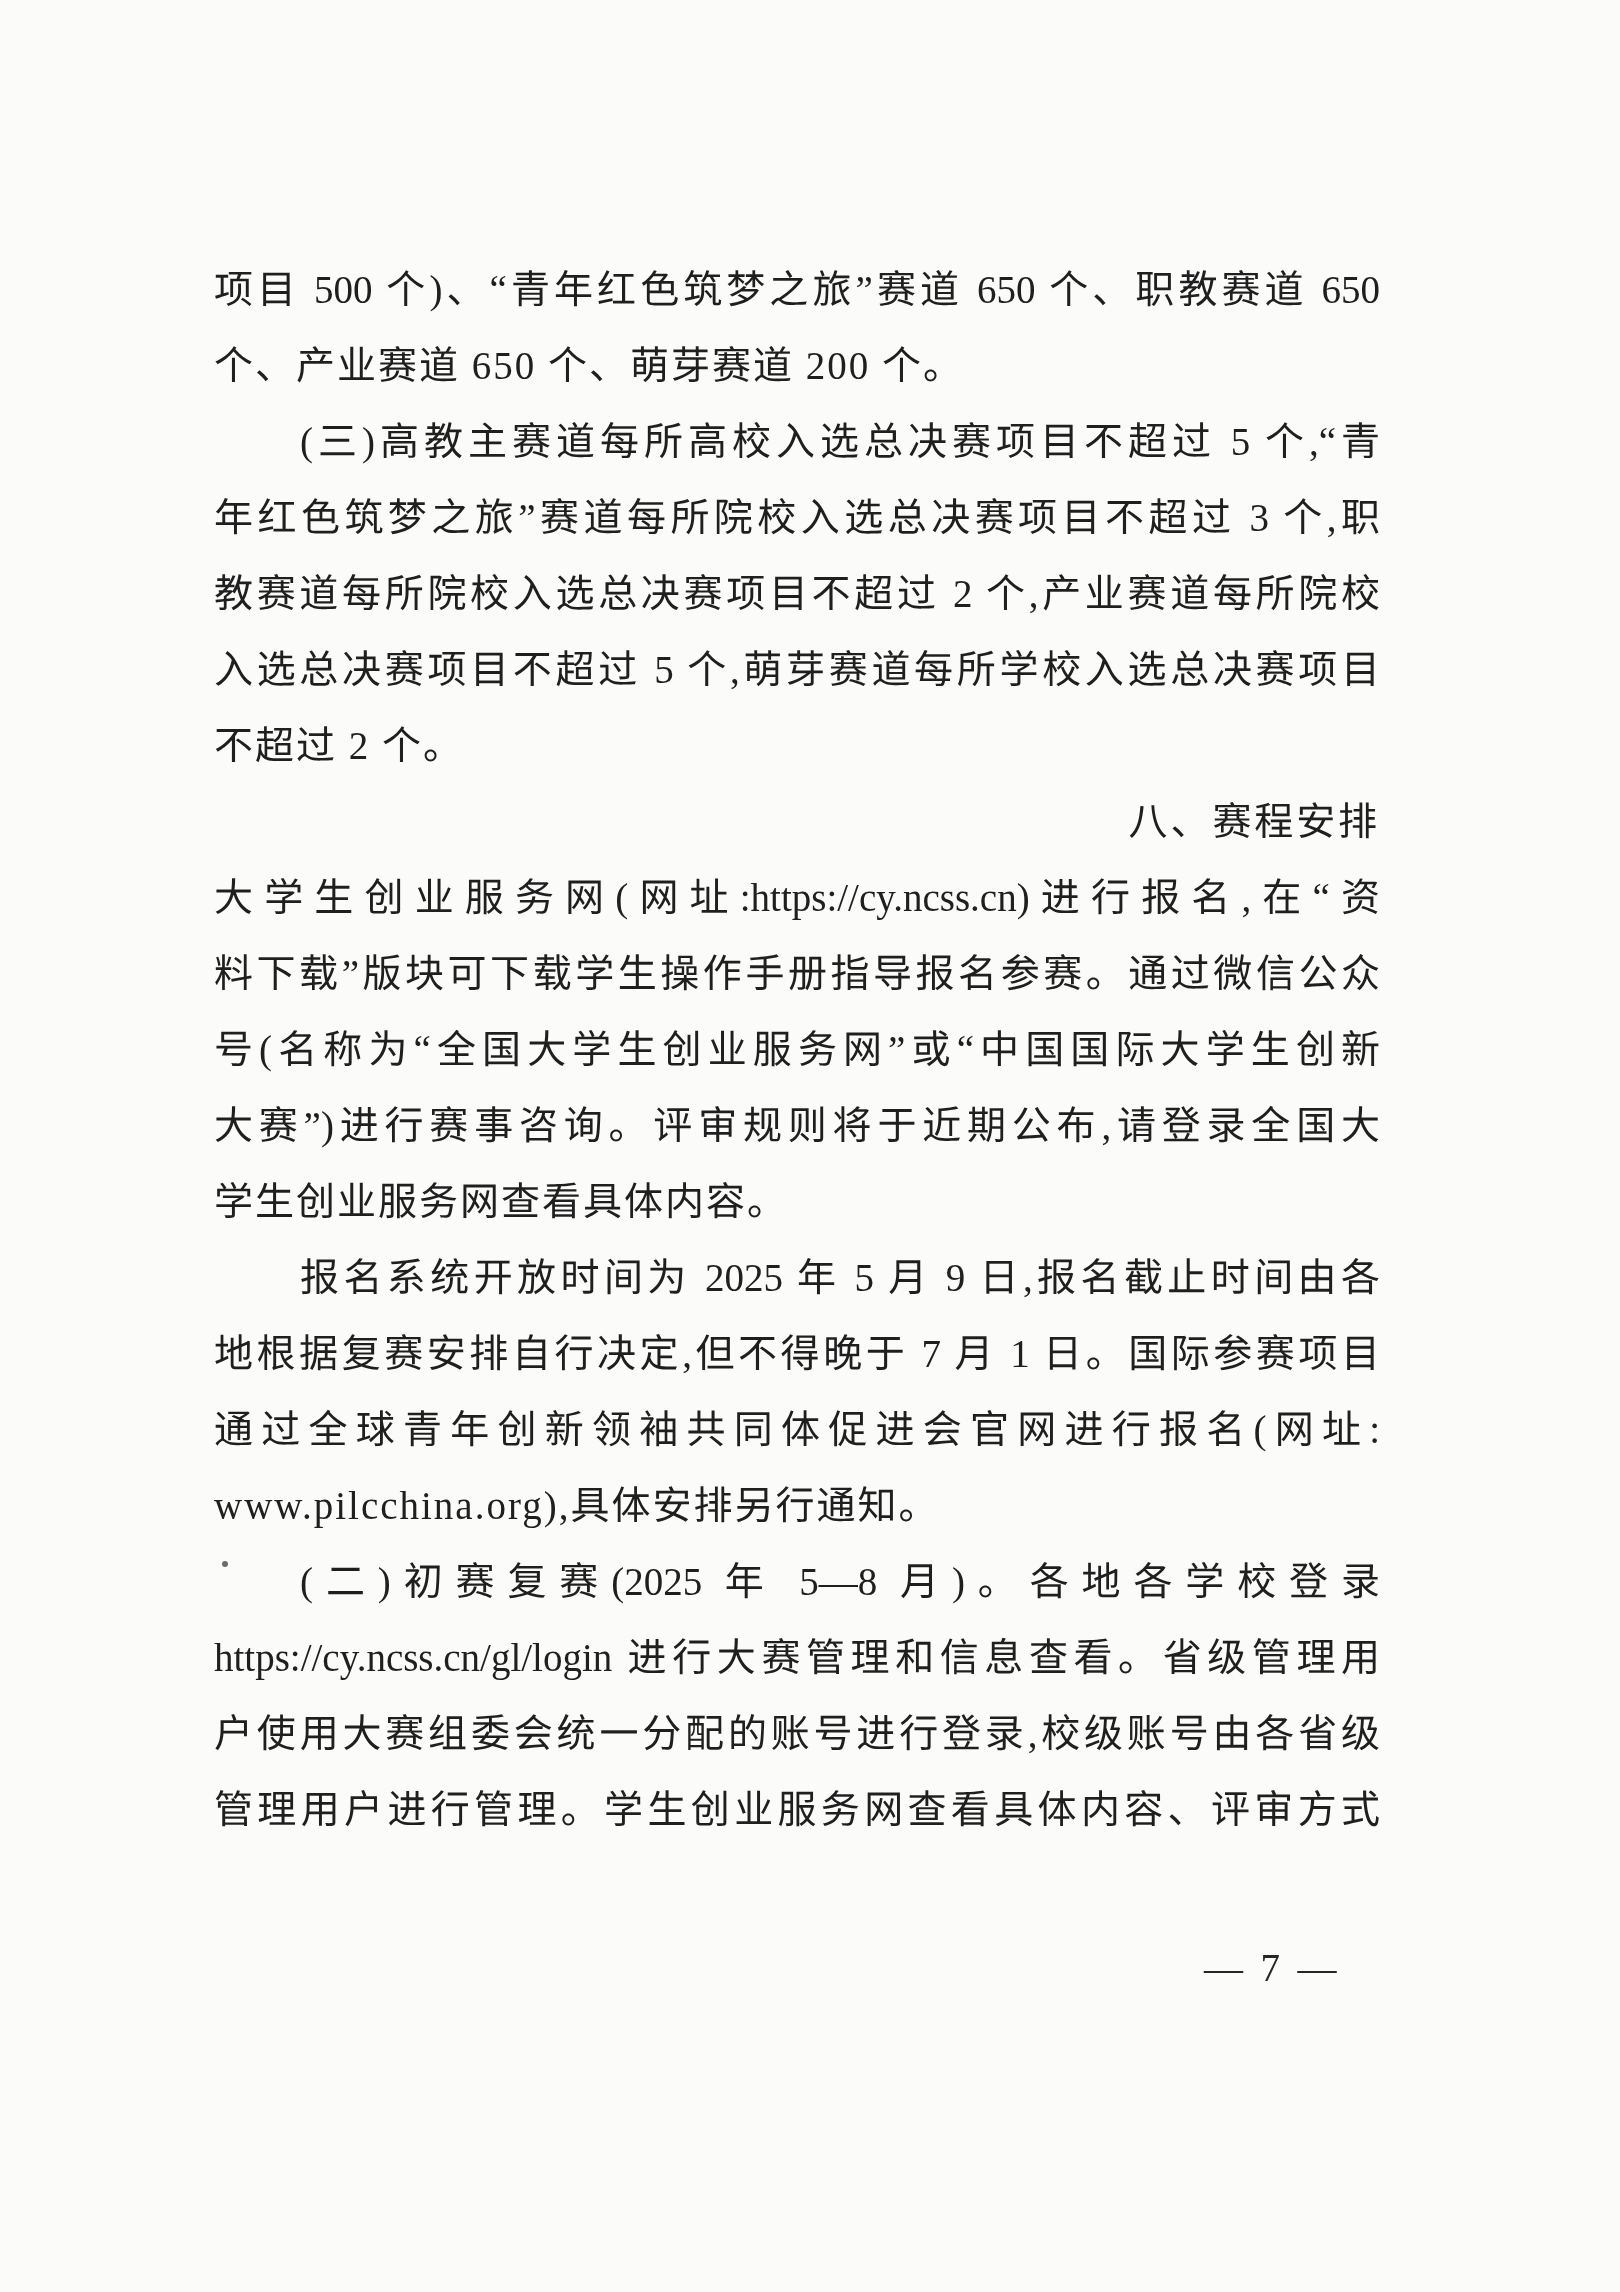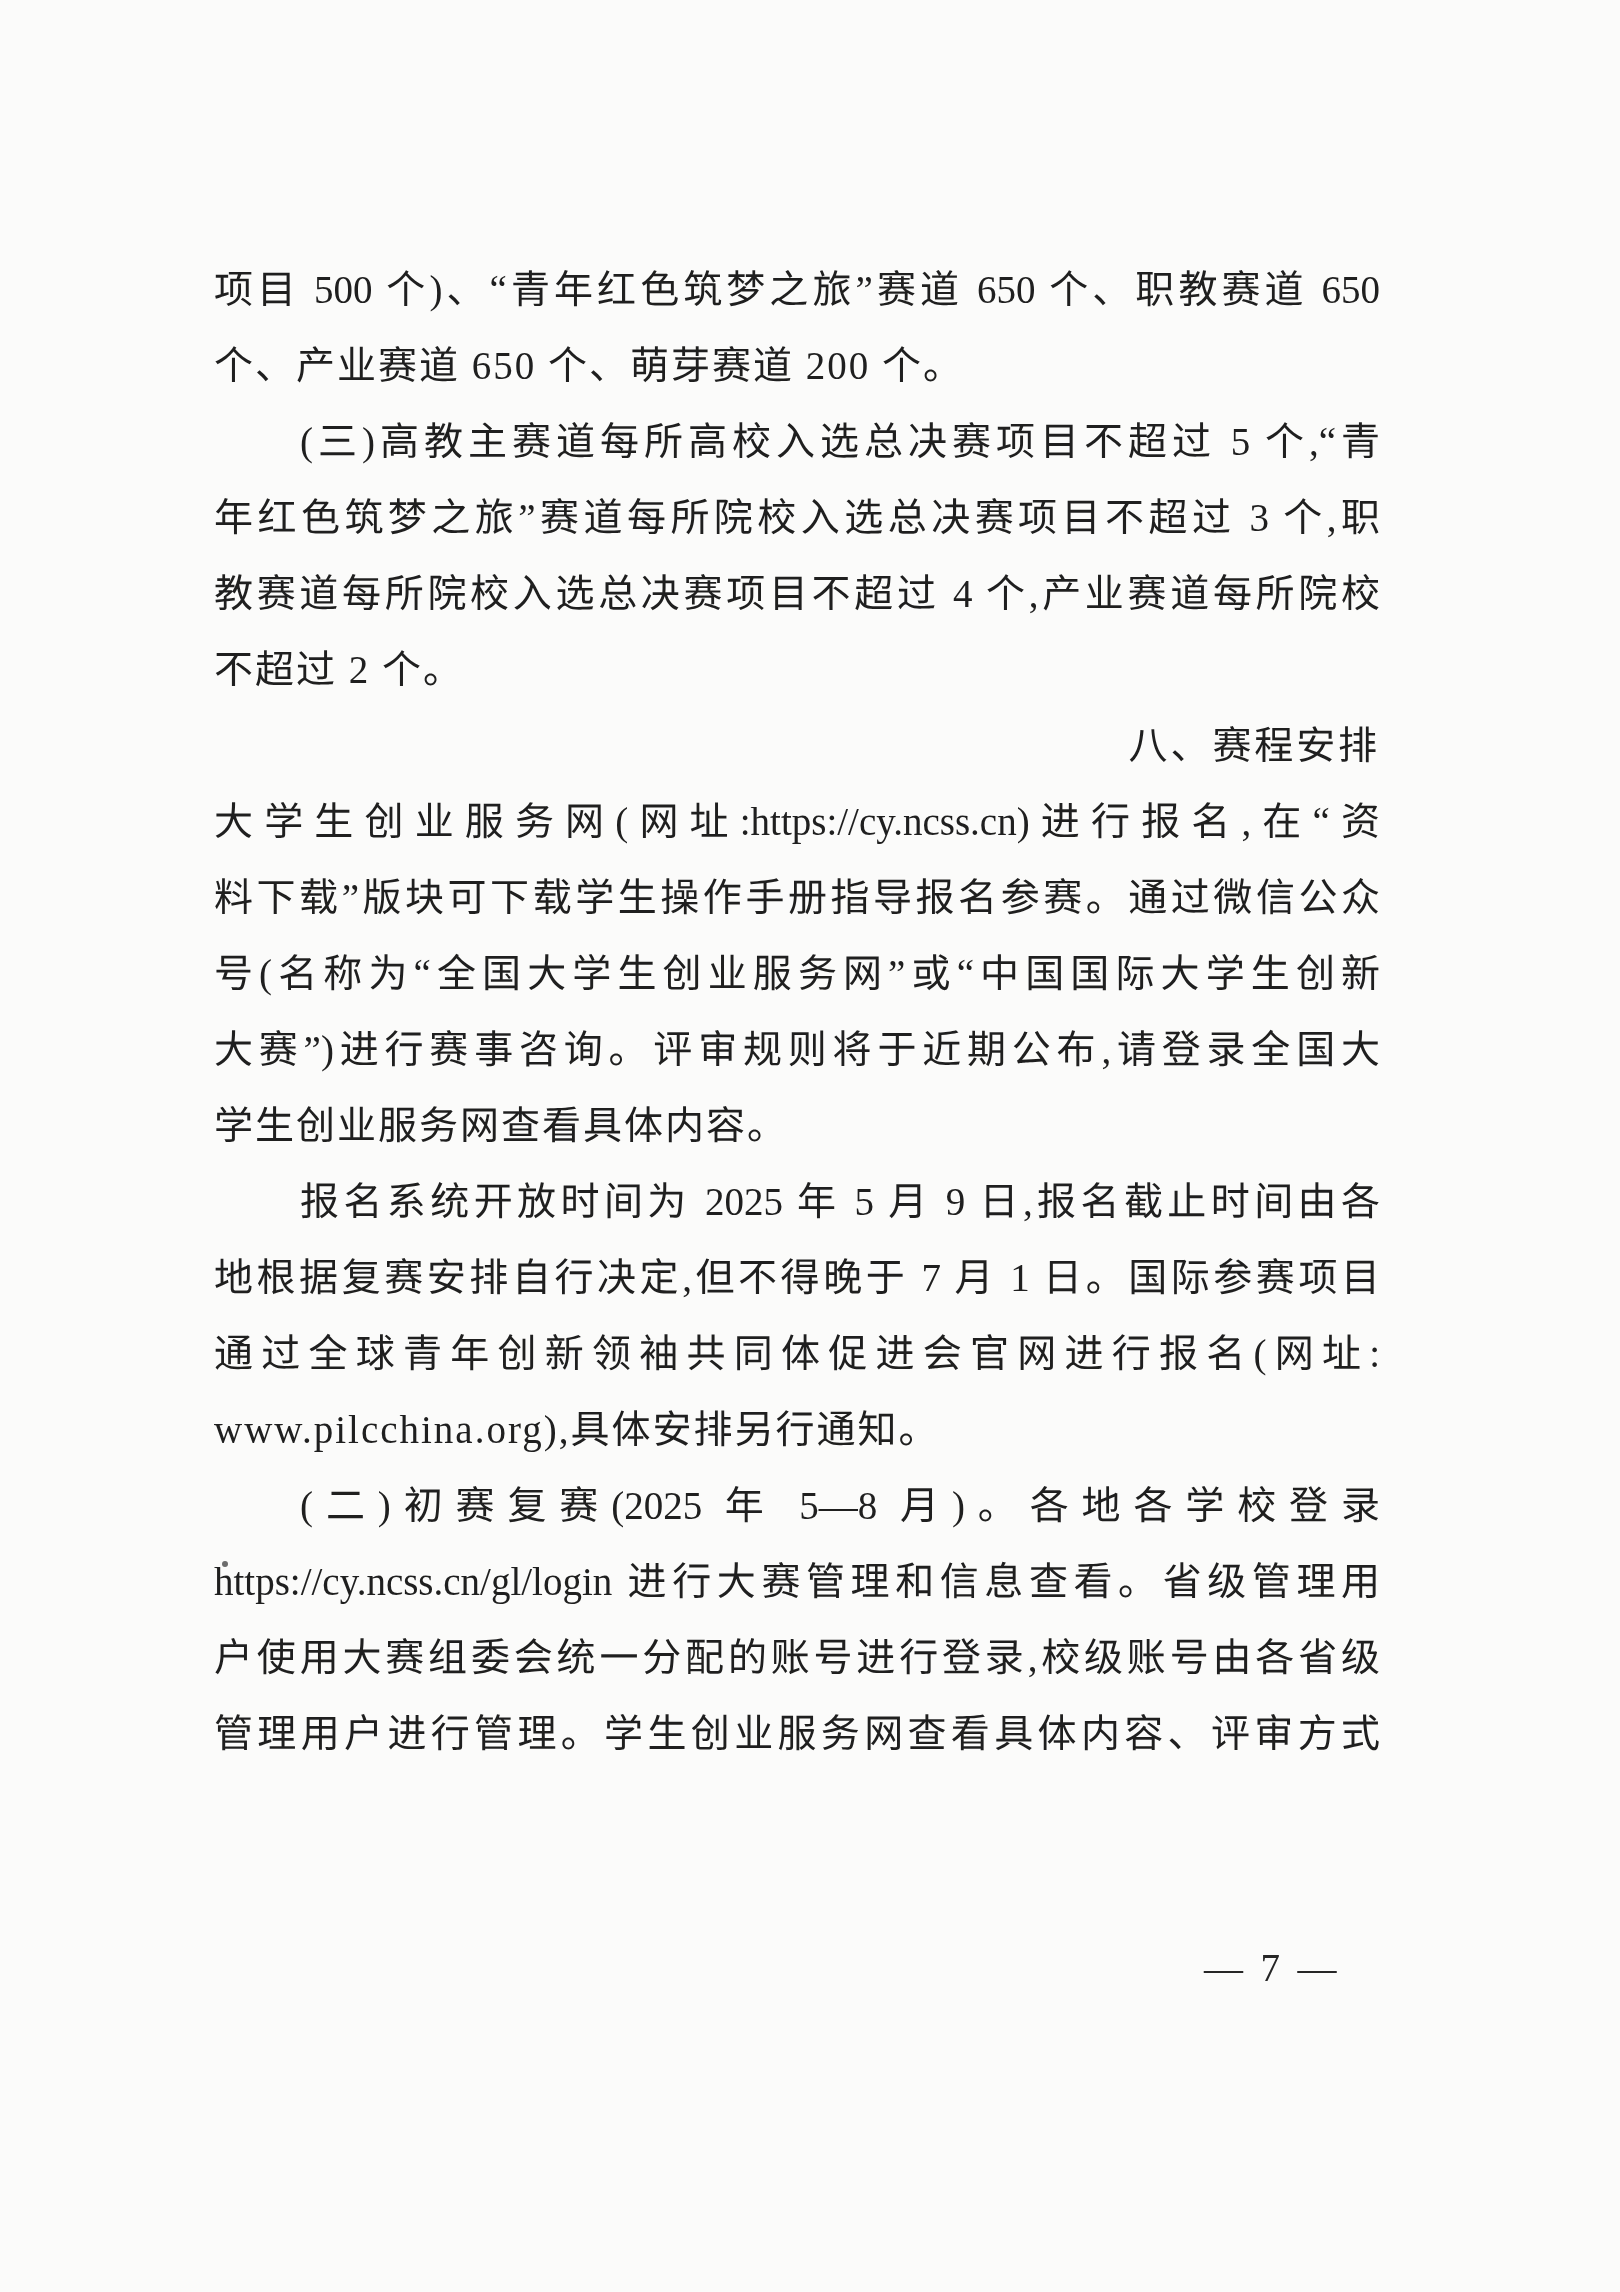--- a/index.html
+++ b/index.html
@@ -69,21 +69,22 @@
 </head>
 <body>
 
 <div class="page">
 
   <div class="textblock">
       <div class="line fill">项目 500 个)、“青年红色筑梦之旅”赛道 650 个、职教赛道 650</div>
       <div class="line">个、产业赛道 650 个、萌芽赛道 200 个。</div>
       <div class="line indent fill">(三)高教主赛道每所高校入选总决赛项目不超过 5 个,“青</div>
       <div class="line fill">年红色筑梦之旅”赛道每所院校入选总决赛项目不超过 3 个,职</div>
-      <div class="line fill">教赛道每所院校入选总决赛项目不超过 4 个,产业赛道每所院校</div>
+      <div class="line fill">教赛道每所院校入选总决赛项目不超过 2 个,产业赛道每所院校</div>
+      <div class="line fill">入选总决赛项目不超过 5 个,萌芽赛道每所学校入选总决赛项目</div>
       <div class="line">不超过 2 个。</div>
       <div class="line indent bold">八、赛程安排</div>
       <div class="line fill">大学生创业服务网(网址:https://cy.ncss.cn)进行报名,在“资</div>
       <div class="line fill">料下载”版块可下载学生操作手册指导报名参赛。通过微信公众</div>
       <div class="line fill">号(名称为“全国大学生创业服务网”或“中国国际大学生创新</div>
       <div class="line fill">大赛”)进行赛事咨询。评审规则将于近期公布,请登录全国大</div>
       <div class="line">学生创业服务网查看具体内容。</div>
       <div class="line indent fill">报名系统开放时间为 2025 年 5 月 9 日,报名截止时间由各</div>
       <div class="line fill">地根据复赛安排自行决定,但不得晚于 7 月 1 日。国际参赛项目</div>
       <div class="line fill">通过全球青年创新领袖共同体促进会官网进行报名(网址:</div>

